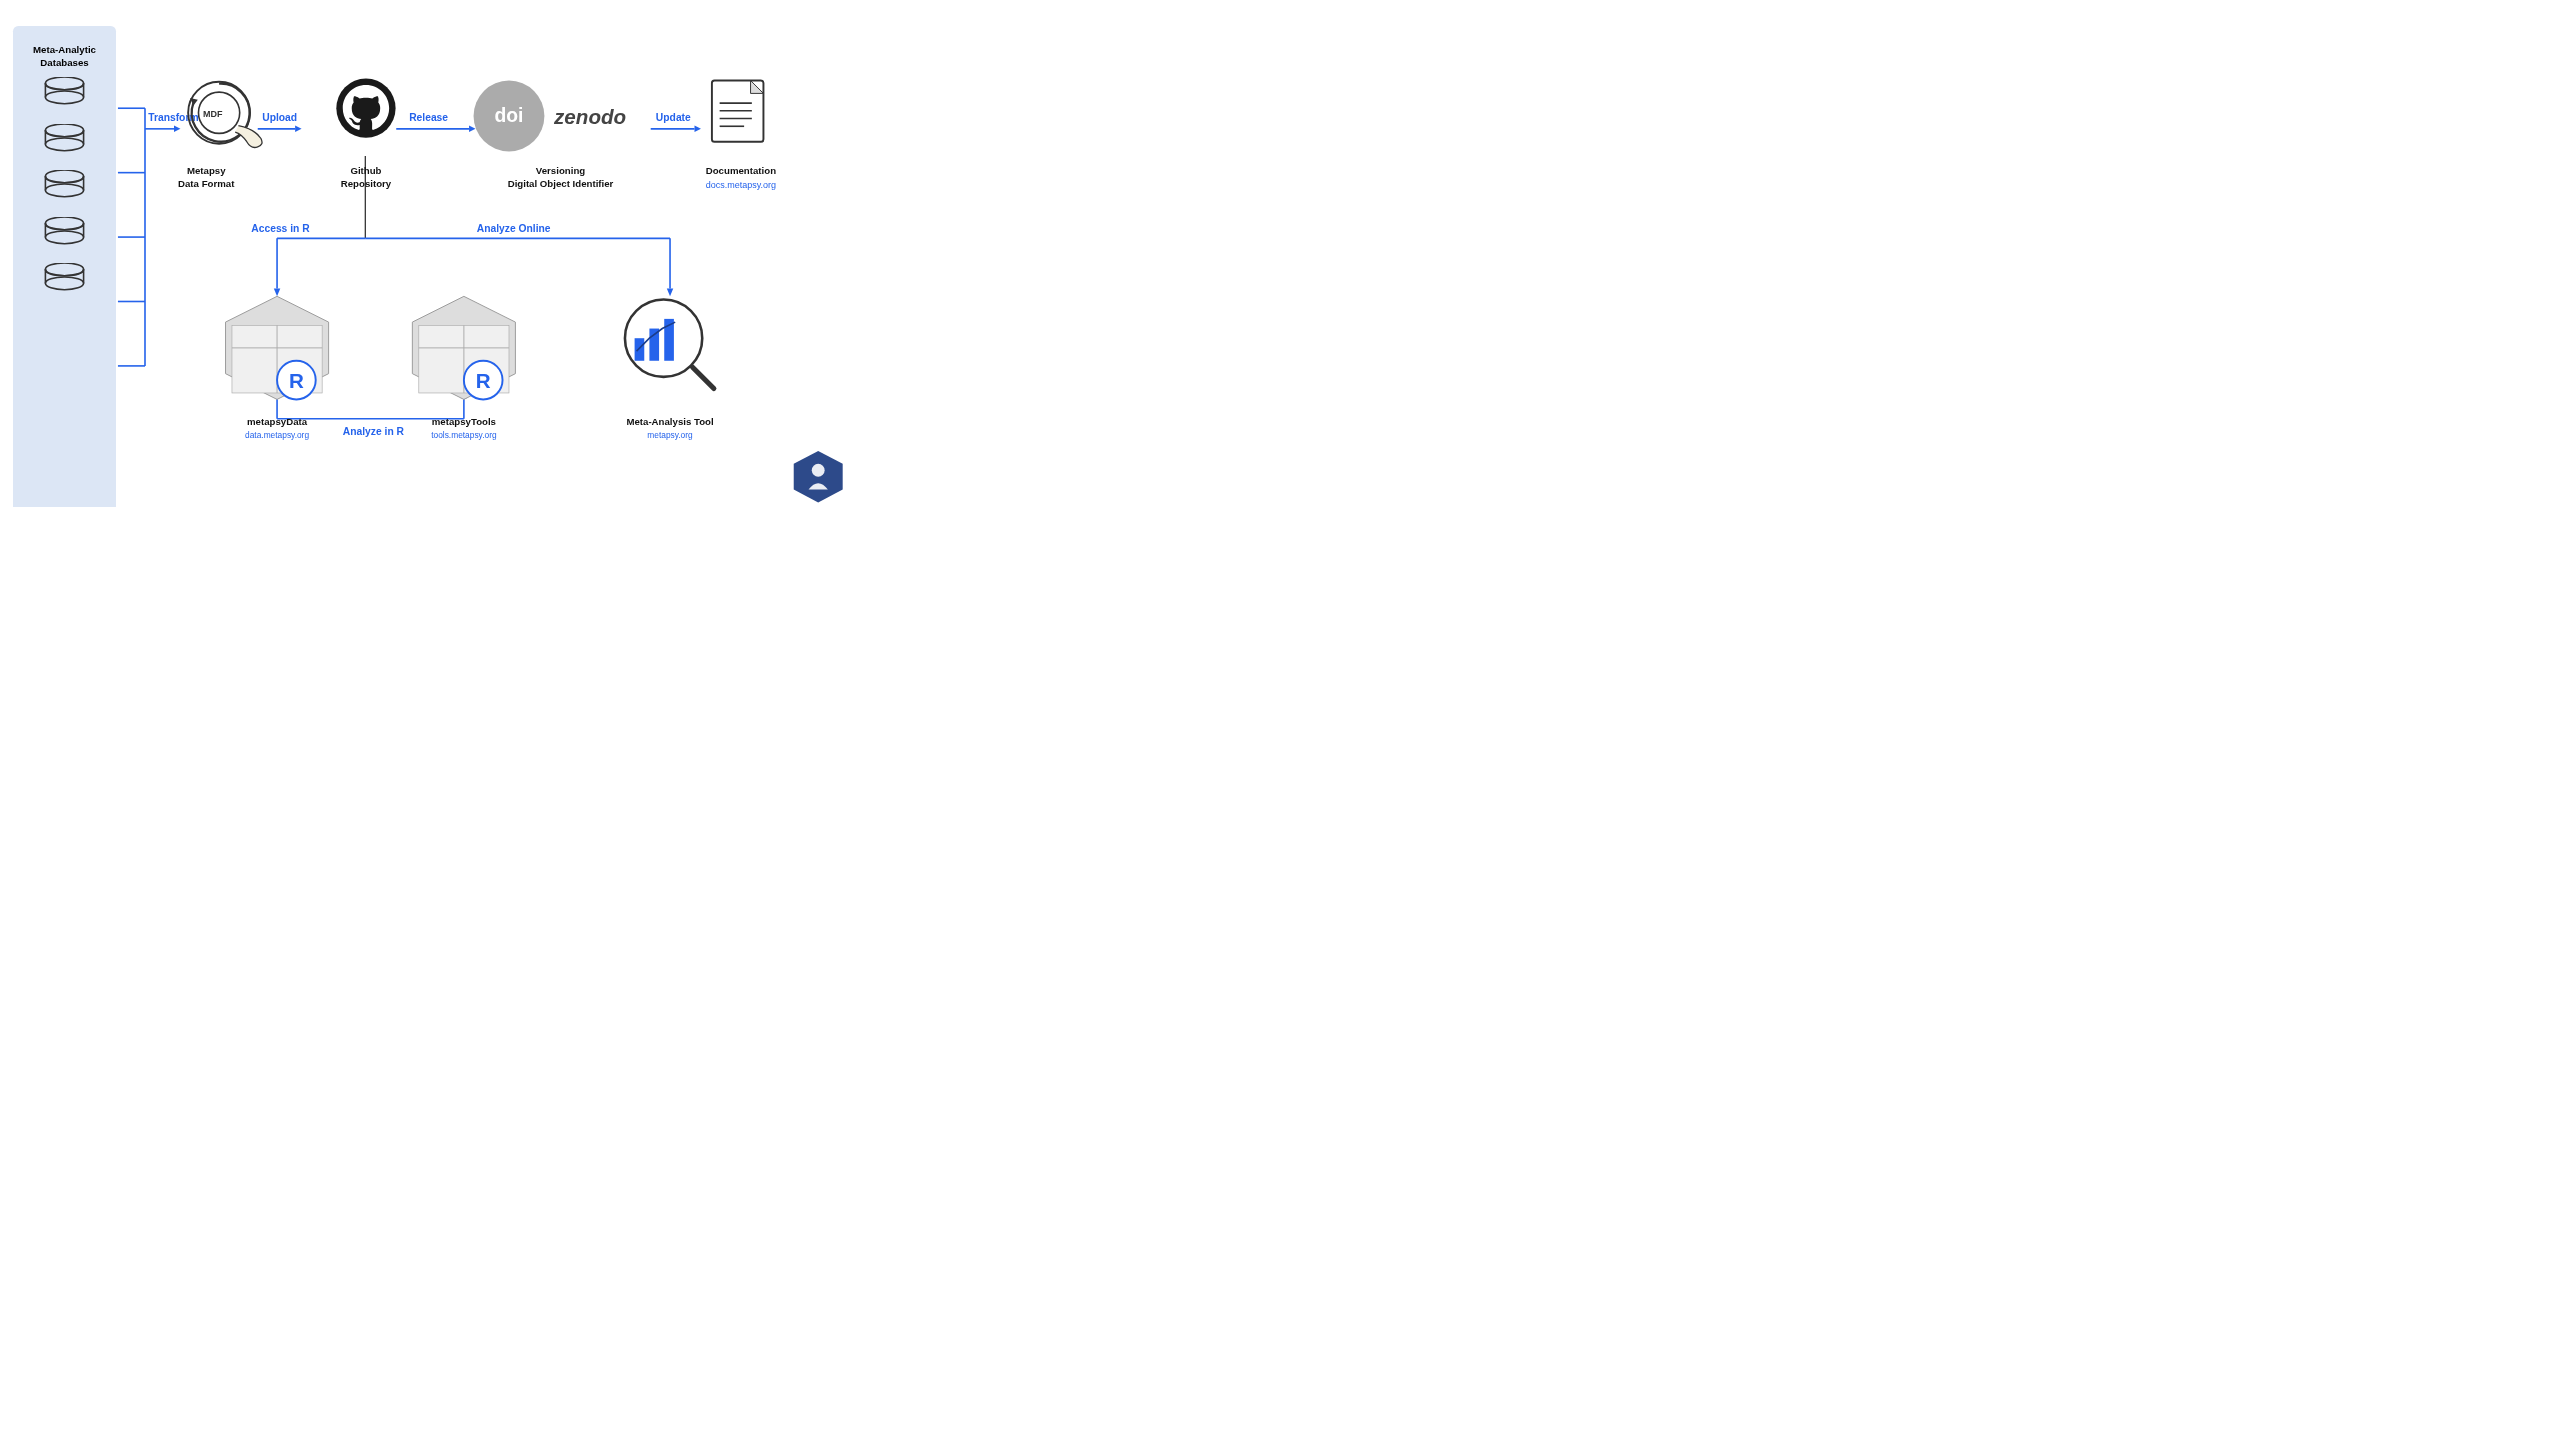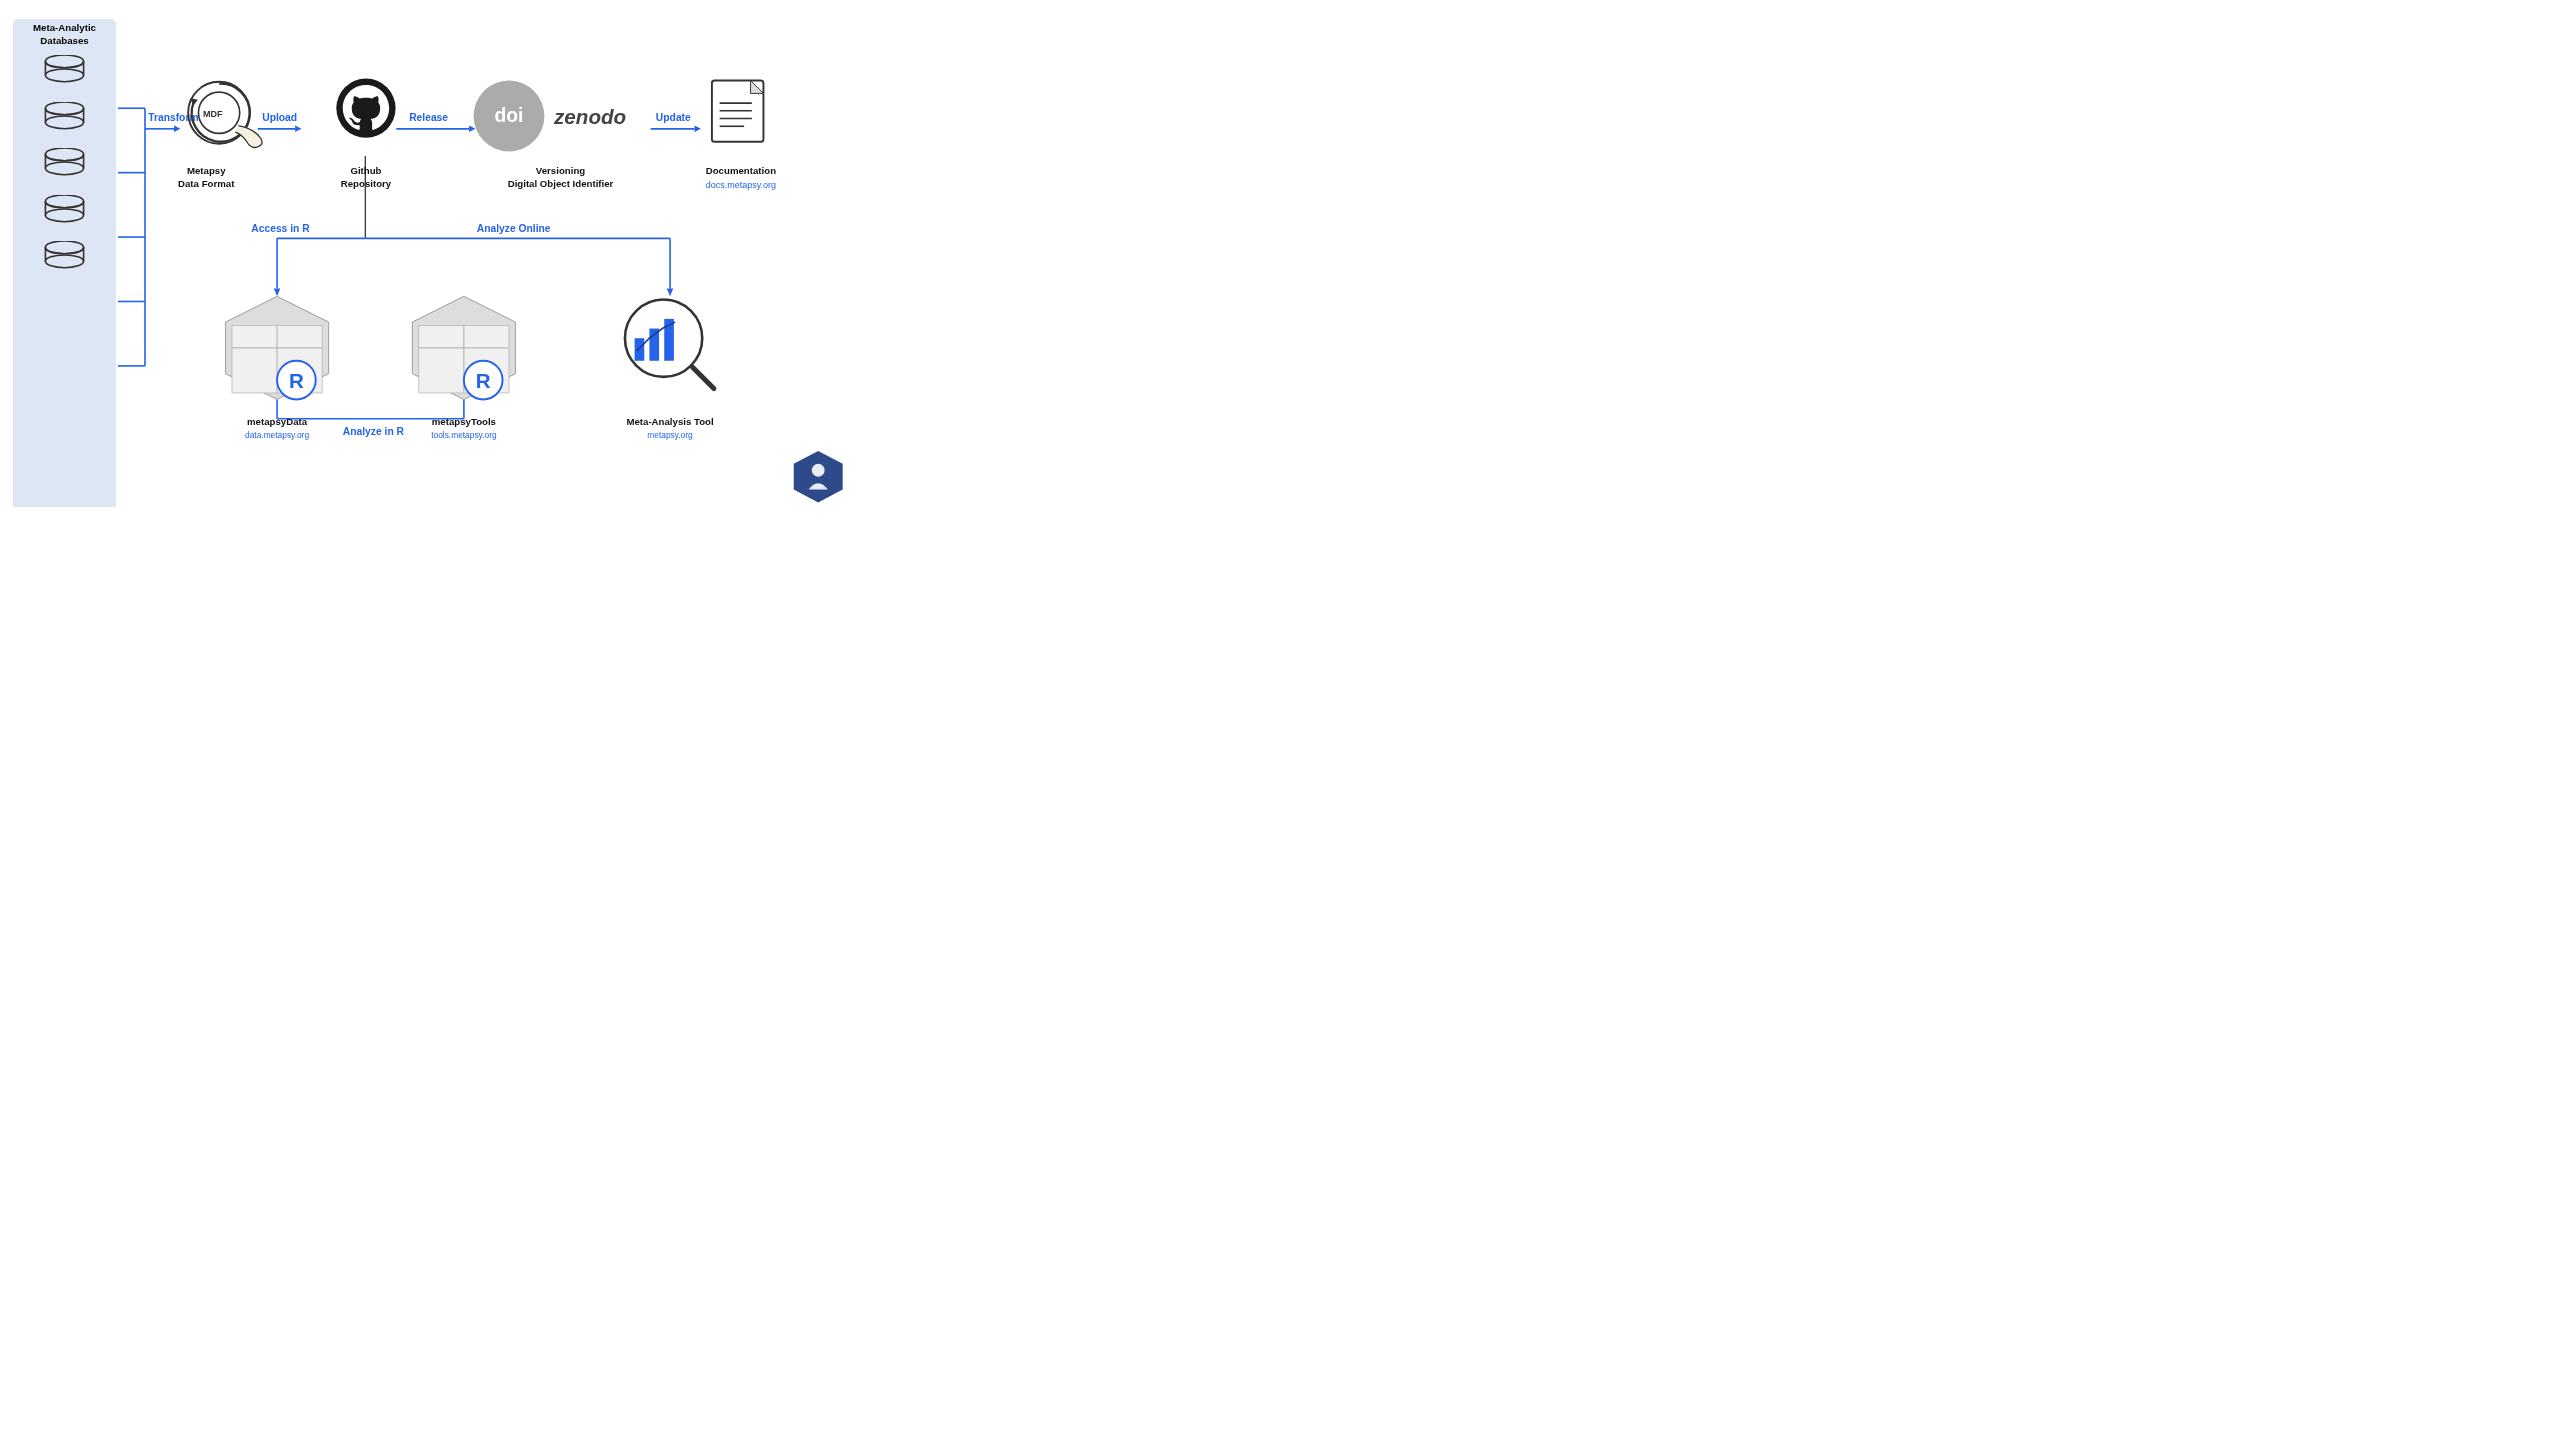--- a/index.html
+++ b/index.html
@@ -16,25 +16,25 @@
       width: 902px;
       height: 507px;
       position: relative;
       background: white;
     }
 
     
     .left-panel {
       position: absolute;
       left: 13px;
-      top: 19px;
+      top: 26px;
       width: 103px;
       background: #dce6f5;
       border-radius: 5.2px;
-      padding: 3px;
+      padding: 18px;
       height: 515px;
     }
 
     .left-panel-title {
       font-weight: bold;
       font-size: 9.7px;
       text-align: center;
       line-height: 1.3;
       margin-bottom: 7.7px;
       color: #000;

